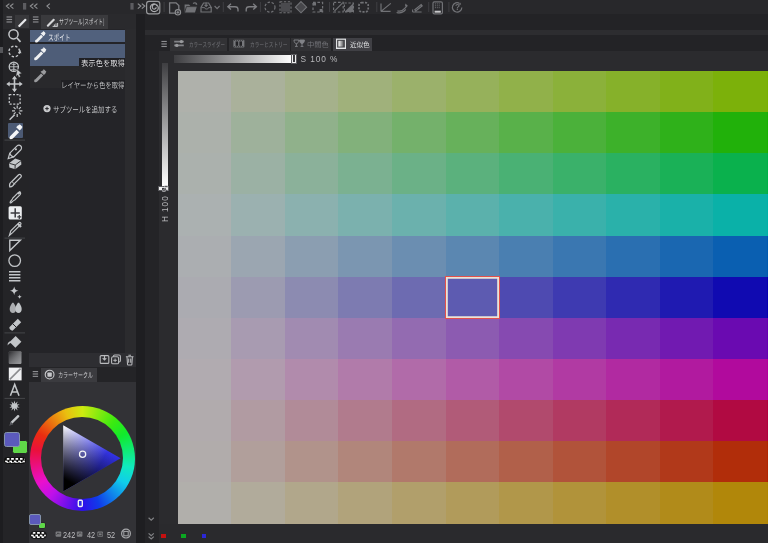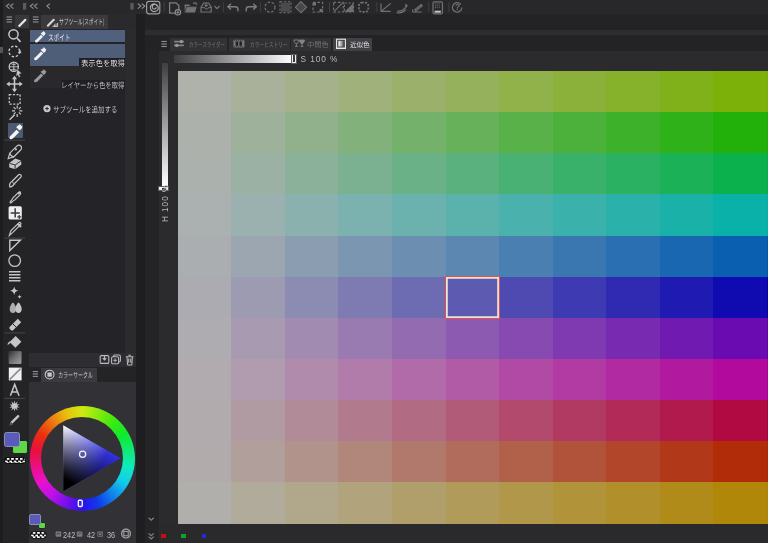--- a/index.html
+++ b/index.html
@@ -469,21 +469,21 @@
     <circle cx="53.6" cy="72.3" r="3.1" fill="none" stroke="#f2f3f5" stroke-width="1.25"></circle>
     <rect x="49.3" y="118.3" width="4" height="6.2" rx="1" fill="#2d2de0" stroke="#eef0f2" stroke-width="1.4"></rect>
   </svg>
 
 <div class="abs" style="left:37.9px;top:521.7px;width:8.6px;height:7px;background:#5fd848;border:1.4px solid #28282b;border-radius:2px"></div>
 <div class="abs" style="left:29.3px;top:513.5px;width:11.7px;height:11.8px;background:#5b5abc;border:1.4px solid #8494ac;border-radius:2px"></div>
 <div class="abs" style="left:29.5px;top:530.5px;width:17.5px;height:8px;border-radius:4px;border:1px solid #18181a;
  background:repeating-conic-gradient(#ffffff 0 25%,#0a0a0a 0 50%);background-size:4.4px 4.4px"></div>
 <div class="abs" style="left:62.5px;top:530.3px;font-size:8.5px;color:#bebec1;transform:scaleX(0.86);transform-origin:0 0">242</div>
 <div class="abs" style="left:87px;top:530.3px;font-size:8.5px;color:#bebec1;transform:scaleX(0.86);transform-origin:0 0">42</div>
-<div class="abs" style="left:107px;top:530.3px;font-size:8.5px;color:#bebec1;transform:scaleX(0.86);transform-origin:0 0">36</div>
+<div class="abs" style="left:107px;top:530.3px;font-size:8.5px;color:#bebec1;transform:scaleX(0.86);transform-origin:0 0">52</div>
 <svg class="abs" style="left:50px;top:528px" width="86" height="15" viewBox="0 0 86 15">
     <rect x="5.6" y="3.4" width="5.6" height="5.4" rx="1" fill="#7a7b7e"></rect>
     <path d="M6.6 6.8 l1.4-2 1.2 1.4 1-1" stroke="#2b2b2e" stroke-width="0.7" fill="none"></path>
     <rect x="26.8" y="3.4" width="5.6" height="5.4" rx="1" fill="#7a7b7e"></rect>
     <path d="M28 7 c0.6-2.2 2.6-2.6 3.4-1.2" stroke="#2b2b2e" stroke-width="0.7" fill="none"></path>
     <rect x="47.4" y="3.4" width="5.6" height="5.4" rx="1" fill="#7a7b7e"></rect>
     <path d="M48.4 5 h3.6 v2.6 h-3.6 z" stroke="#2b2b2e" stroke-width="0.7" fill="none"></path>
     <circle cx="76" cy="5.6" r="4.4" fill="none" stroke="#a6a7aa" stroke-width="1.2"></circle>
     <rect x="73.8" y="3.4" width="4.4" height="4.4" fill="none" stroke="#a6a7aa" stroke-width="1"></rect>
   </svg>

